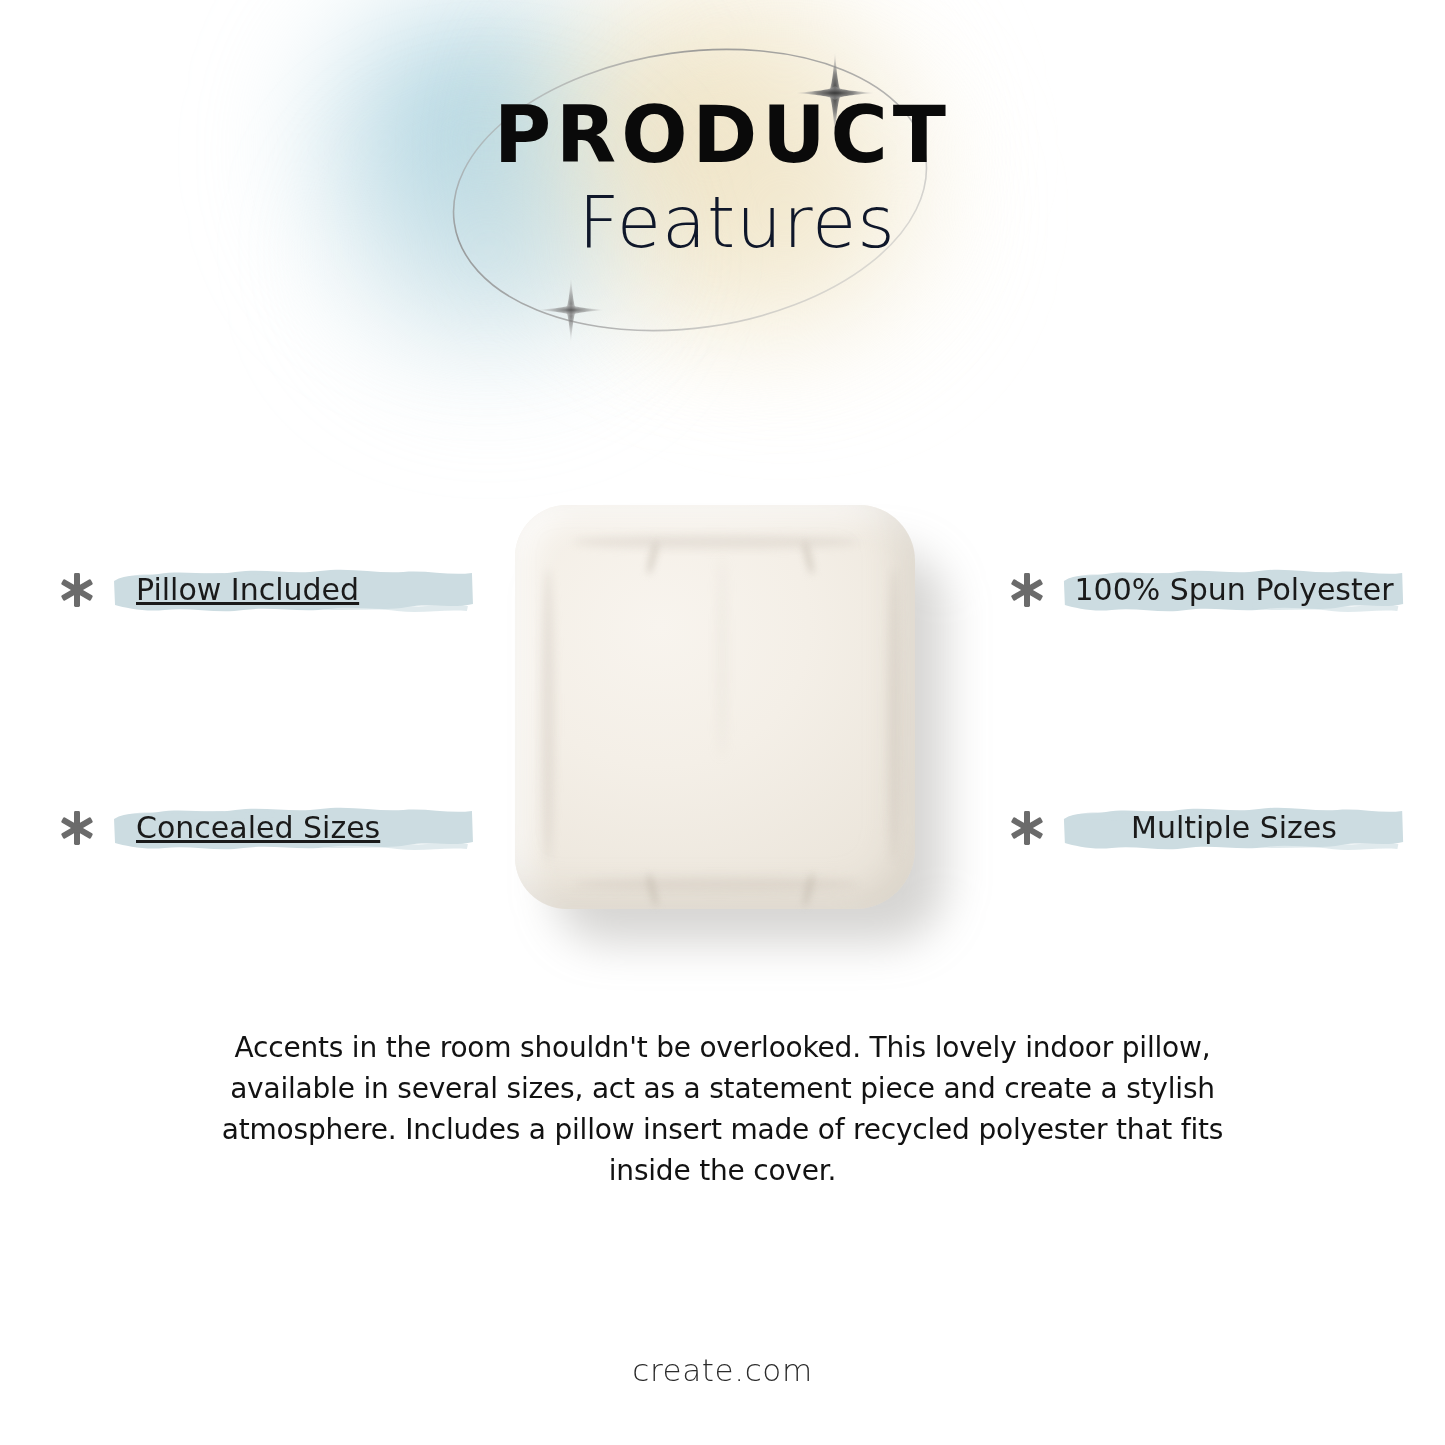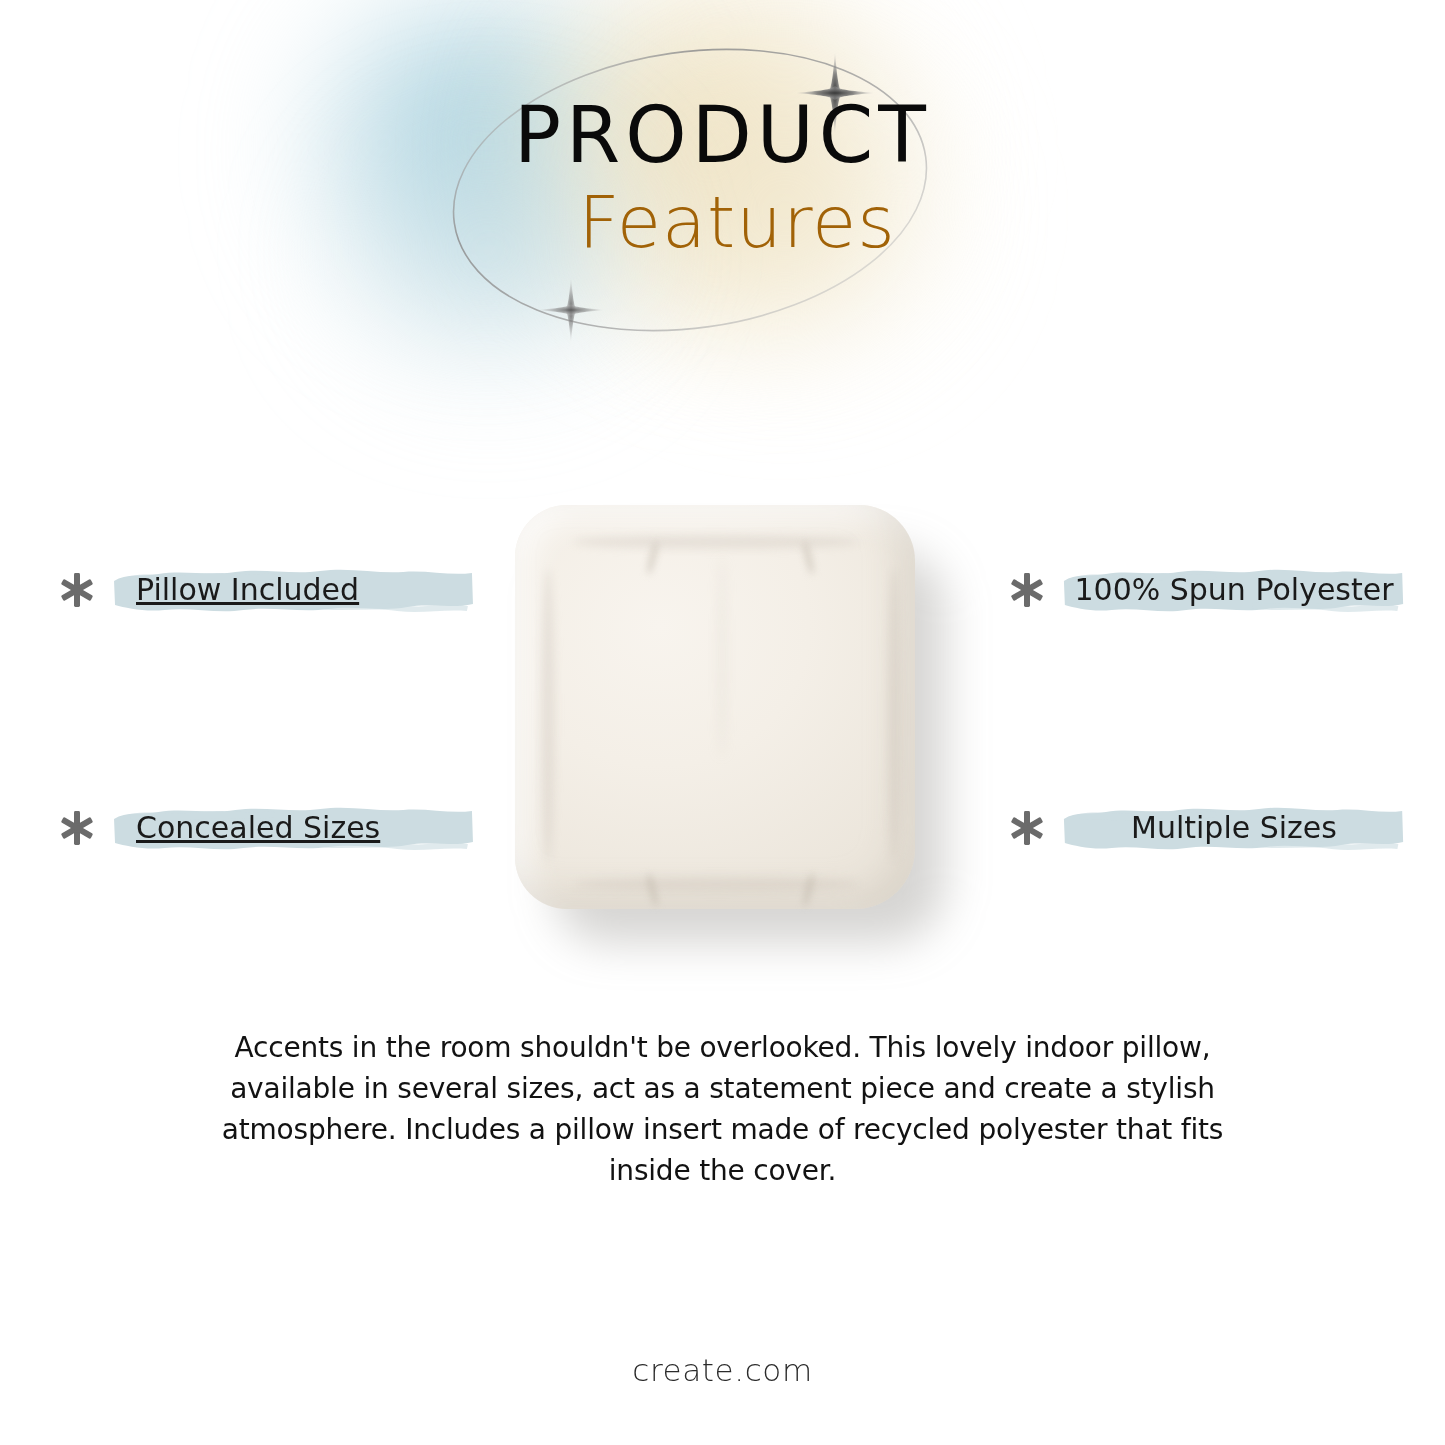--- a/index.html
+++ b/index.html
@@ -90,31 +90,31 @@
   
   #title-block {
     position:absolute;
     left:0; top:96px;
     width:1445px;
     text-align:center;
   }
   #title-main {
     font-family:"DejaVu Sans", sans-serif;
     font-size:78px;
-    font-weight:400;
+    font-weight:700;
     letter-spacing:5px;
     color:#0a0a0a;
     line-height:1.0;
   }
   #title-sub {
     font-family:"DejaVu Sans", sans-serif;
     font-size:72px;
     font-weight:300;
     letter-spacing:1px;
-    color:#a16207;
+    color:#0f172a;
     line-height:1.12;
     margin-top:8px;
     padding-left:29px;
   }
 
   
   #pillow-wrap {
     position:absolute;
     left:505px; top:495px;
     width:440px; height:450px;

